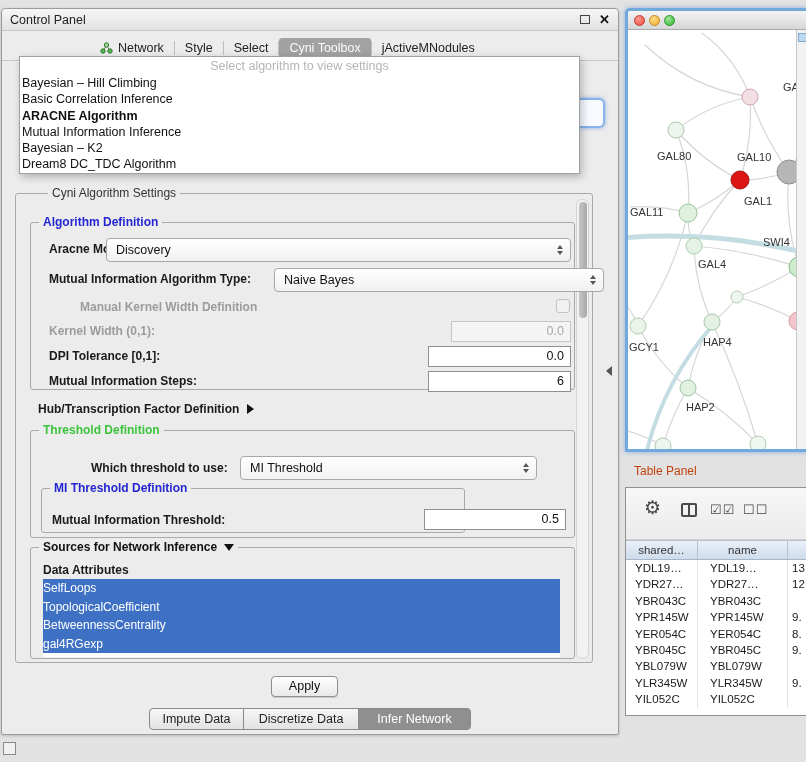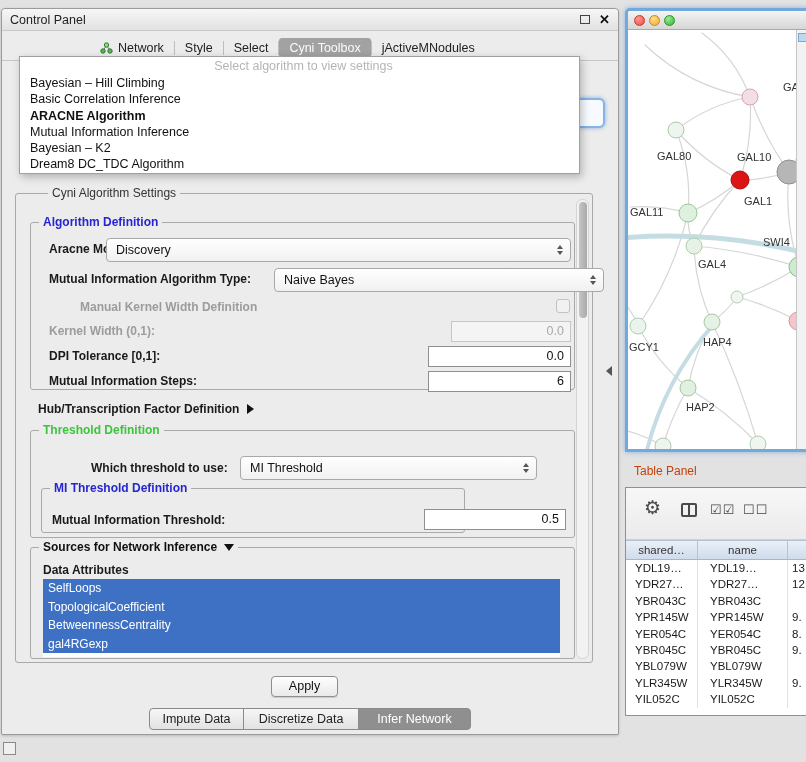--- a/index.html
+++ b/index.html
@@ -19,21 +19,21 @@
 
   
   #cp-tabs { left:0; top:26px; right:0; height:26px; display:flex; align-items:center;
     padding-left:88px; border-bottom:1px solid #c6c6c6; font-size:12.5px; color:#222; }
   .tab { padding:3px 10px; display:flex; gap:5px; align-items:center; white-space:nowrap; cursor:default; }
   .tab.active { background:#a2a2a2; color:#fbfbfb; border-radius:3px; }
   .tab-sep { width:1px; height:14px; background:#bdbdbd; }
 
   
   #algo-popup { left:17px; top:47px; width:561px; height:118px; background:#fff;
-    border:1px solid #a0a0a0; box-shadow:2px 3px 8px rgba(0,0,0,.25); z-index:20; font-size:12.5px; padding-top:1px;padding-left:8px; }
+    border:1px solid #a0a0a0; box-shadow:2px 3px 8px rgba(0,0,0,.25); z-index:20; font-size:12.5px; padding-top:1px; }
   .dd-placeholder { text-align:center; color:#b5b5b5; height:17px; line-height:17px; }
   .dd-item { height:16.3px; line-height:16.3px; padding-left:2px; color:#111; white-space:nowrap; }
   .dd-item.selected { font-weight:bold; }
 
   #combo-peek { left:576px; top:89px; width:27px; height:30px; background:#f7fbff;
     border:2px solid #86b3e8; border-left:none; border-radius:0 6px 6px 0;
     box-shadow:0 0 4px rgba(100,150,220,.7); z-index:6; }
 
   
   .groupbox { border:1px solid #a9a9a9; border-radius:3px; background:transparent; }
@@ -64,21 +64,21 @@
   .field { border:1px solid #8f8f8f; background:#fff; height:21px; font-size:12.5px; color:#111;
     text-align:right; padding-right:6px; line-height:19px; }
   .field.disabled { border-color:#c6c6c6; background:#f4f4f4; color:#a8a8a8; }
   .checkbox.disabled { width:14px; height:14px; border:1px solid #c2c2c2; background:#f1f1f1; border-radius:3px; }
 
   .tri-right { width:0;height:0;border-top:5px solid transparent;border-bottom:5px solid transparent;border-left:7px solid #111; display:inline-block; }
   .tri-down  { width:0;height:0;border-left:5px solid transparent;border-right:5px solid transparent;border-top:7px solid #111; display:inline-block; }
 
   #attr-list { background:#fff; overflow:hidden; }
   .attr-item { height:18.5px; line-height:18.5px; font-size:12px; color:#fff; background:#3e71c4;
-    width:578px; padding-left:5px; white-space:nowrap; }
+    width:578px; white-space:nowrap; }
 
   #apply-btn { left:269px; top:667px; width:67px; height:21px; border:1px solid #8e8e8e; border-radius:4px;
     background:linear-gradient(#fefefe,#e9e9e9); font-size:12.5px; text-align:center; line-height:19px;
     color:#111; box-shadow:0 1px 1px rgba(0,0,0,.15); }
 
   .btab { position:absolute; top:699px; height:22px; border:1px solid #8a8a8a;
     background:linear-gradient(#f6f6f6,#e2e2e2); font-size:12.5px; text-align:center; line-height:20px; color:#222; }
   #btab-impute { left:147px; width:95px; border-radius:4px 0 0 4px; }
   #btab-discretize { left:241px; width:116px; }
   #btab-infer { left:356px; width:113px; background:#8f8f8f; color:#fff; border-radius:0 4px 4px 0; }

